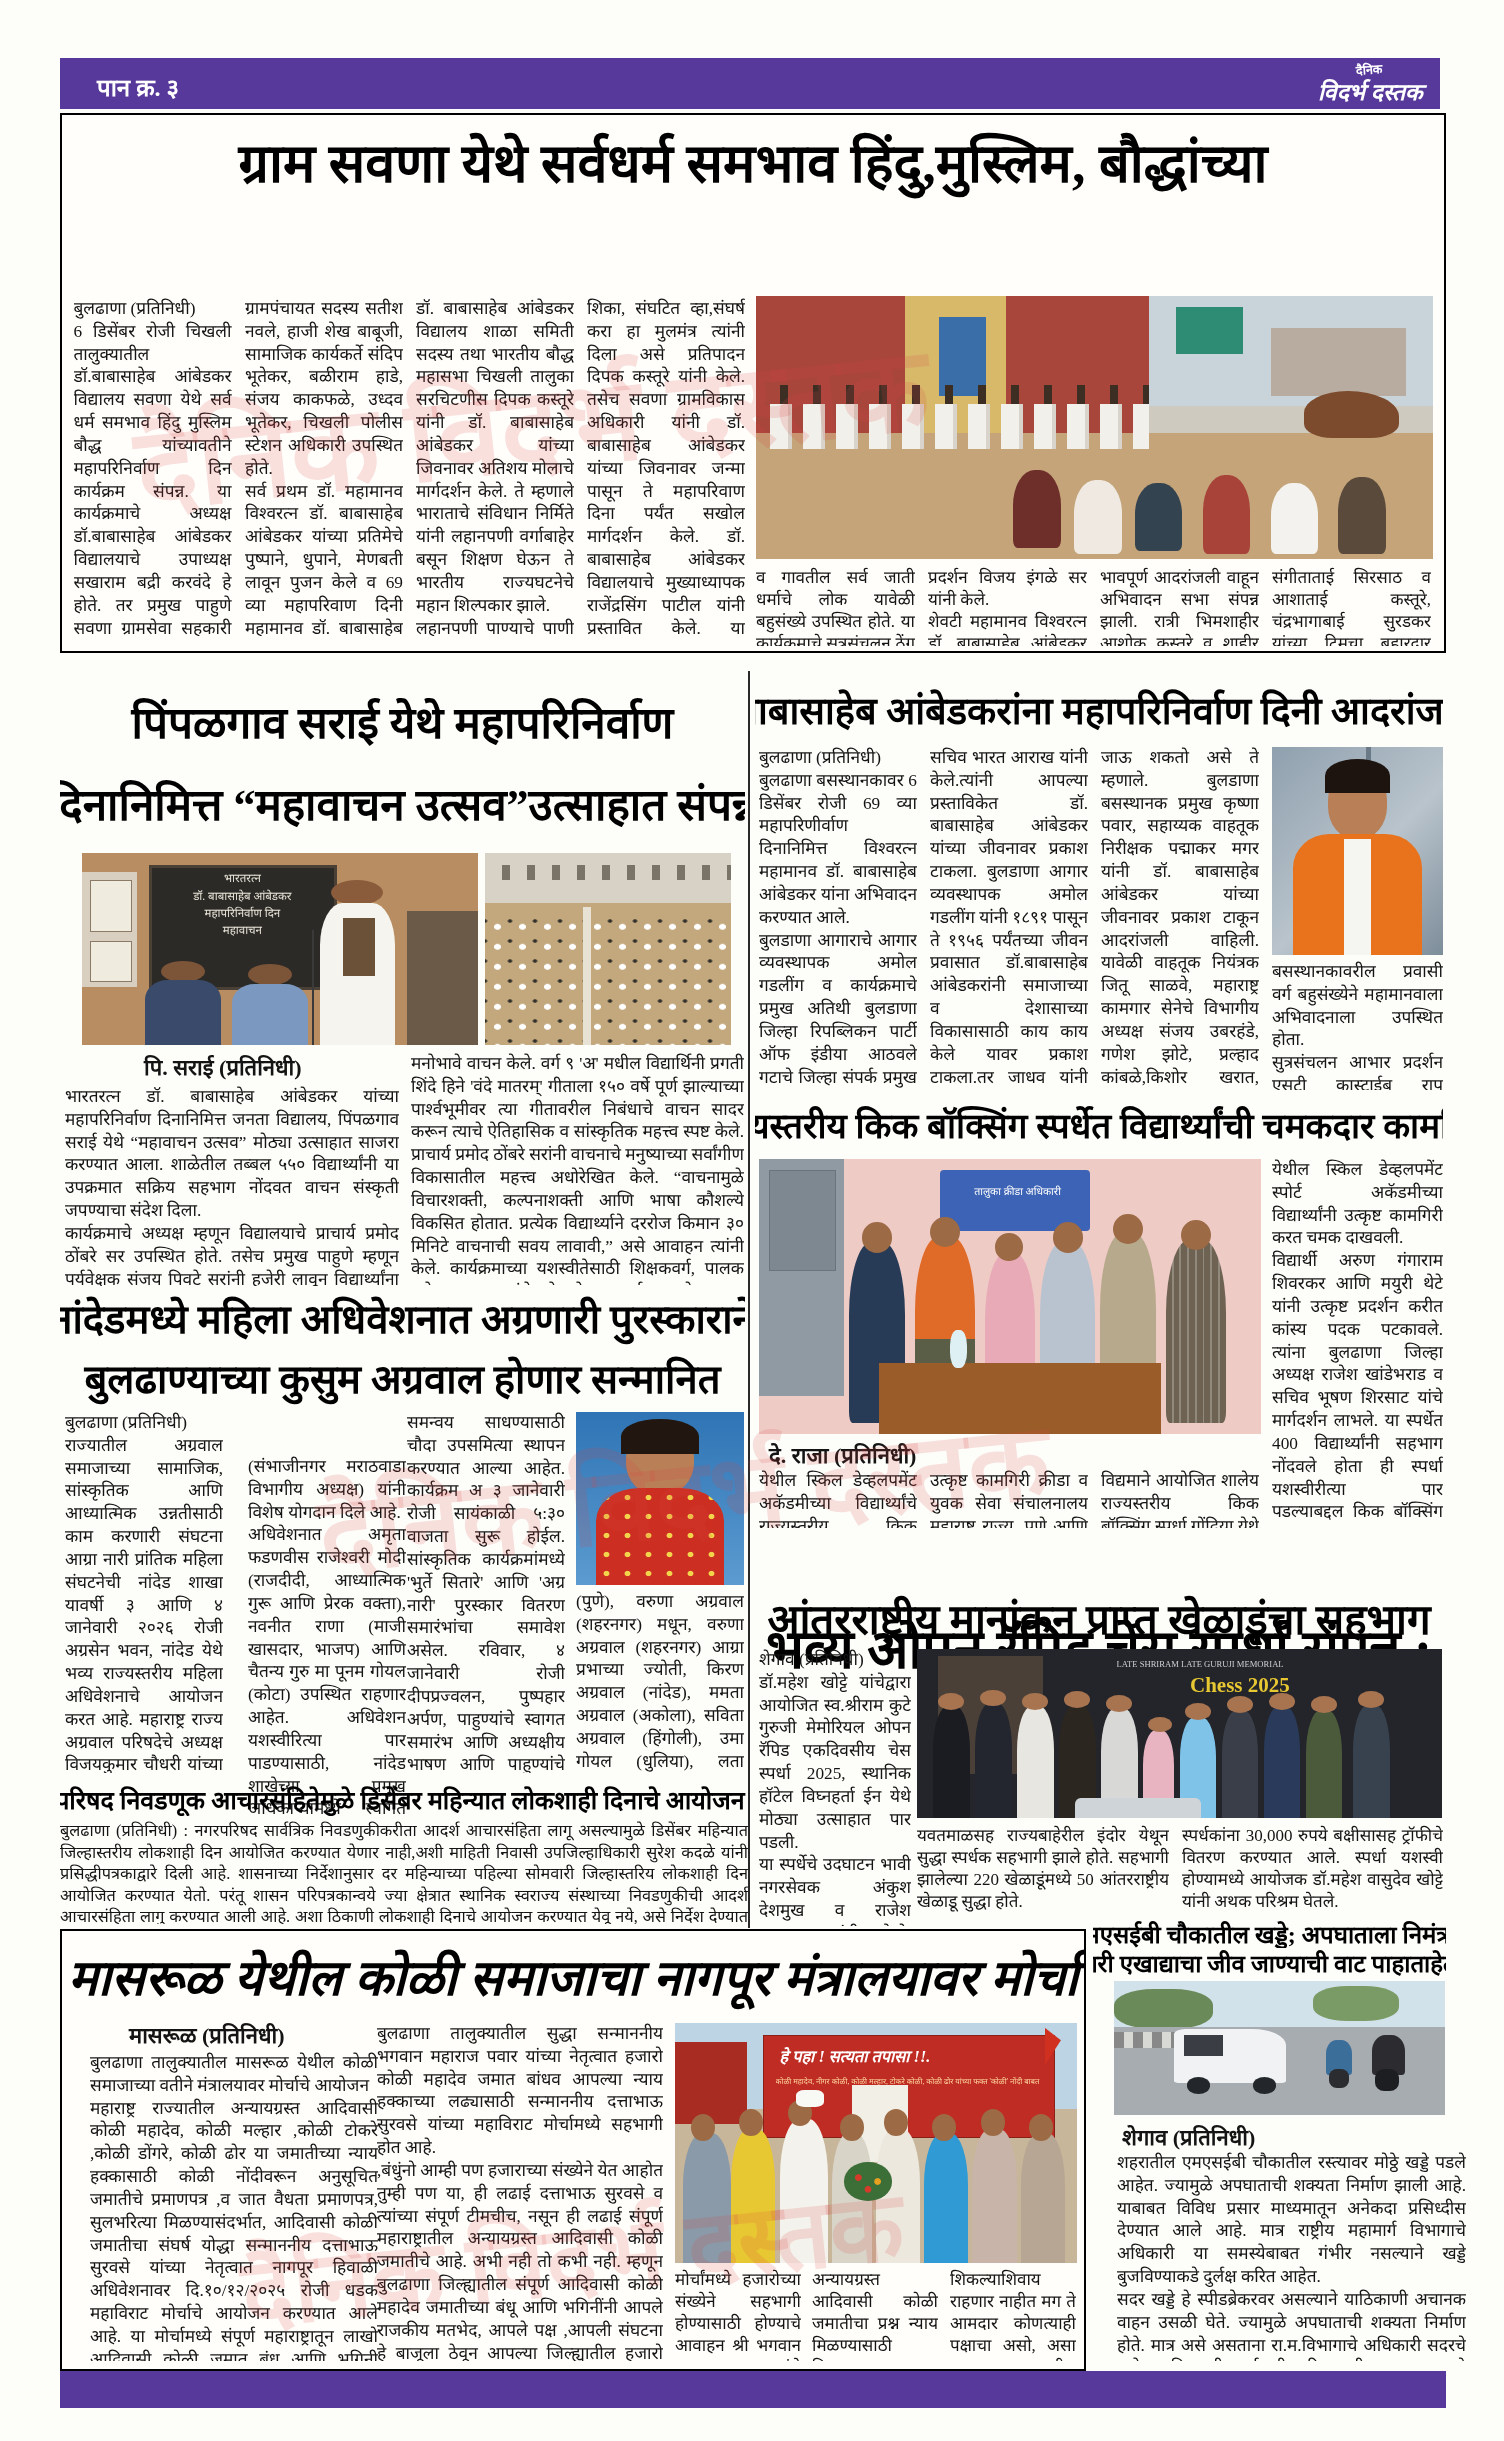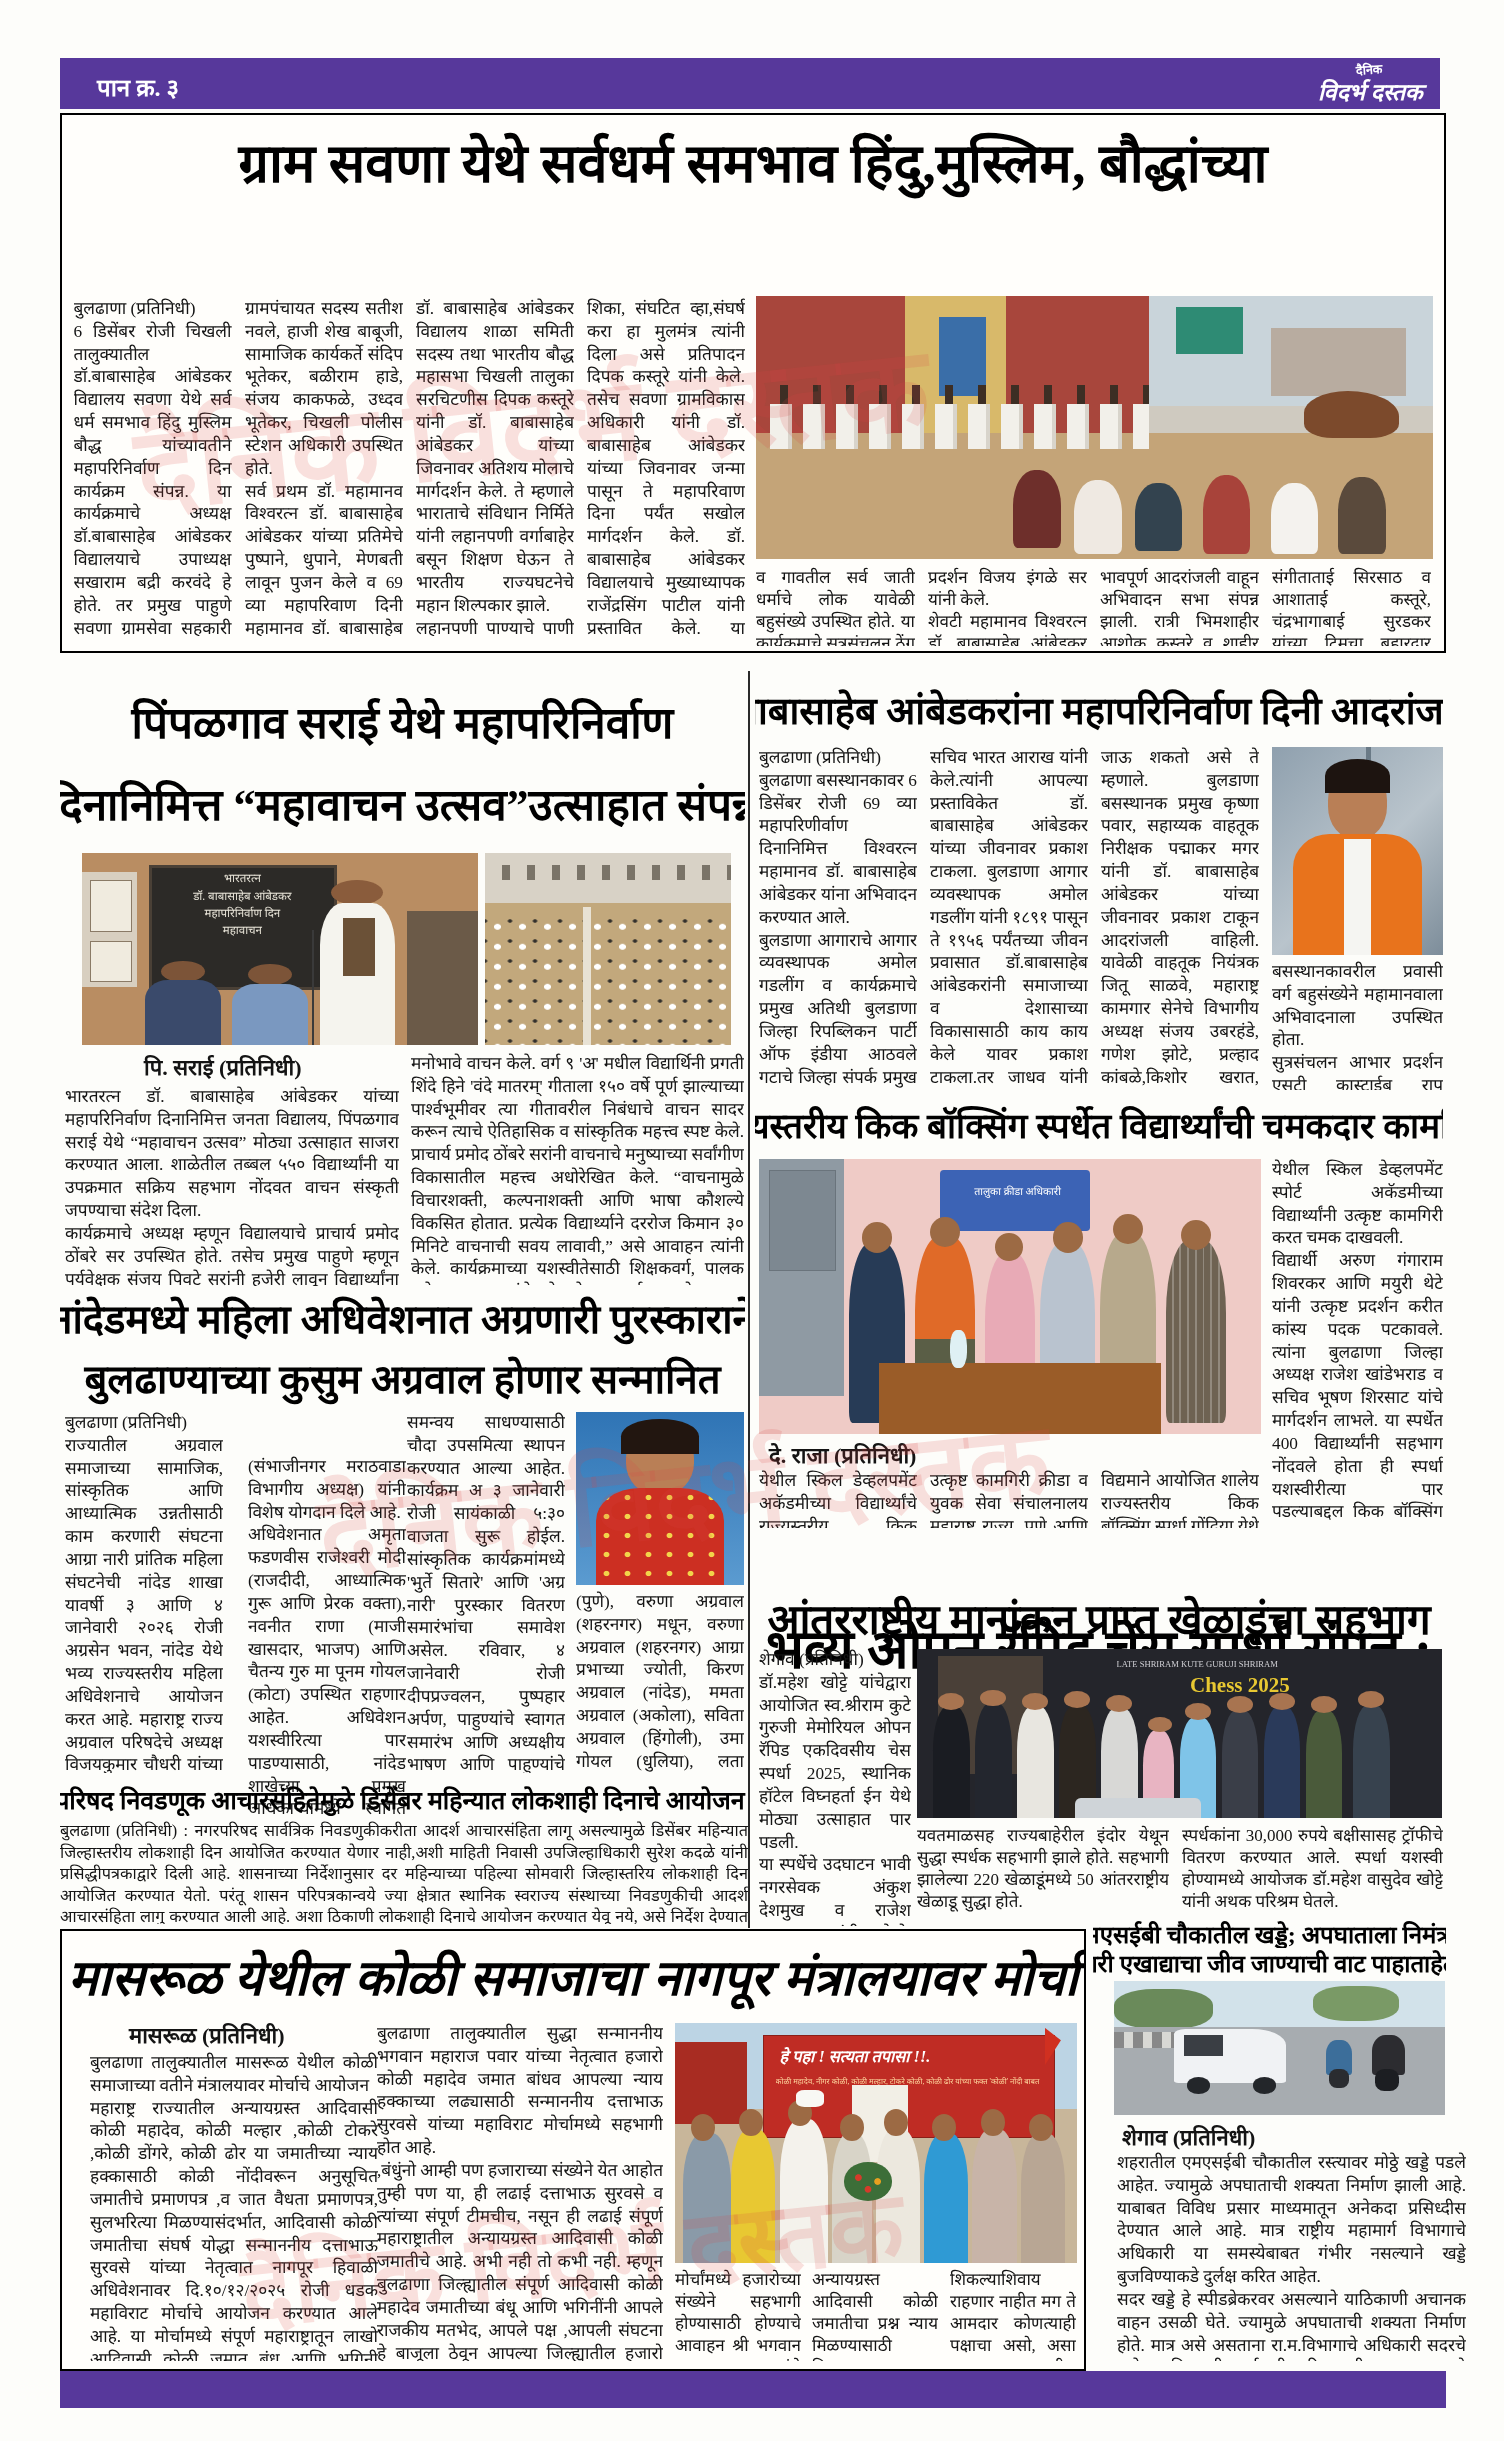--- a/index.html
+++ b/index.html
@@ -177,21 +177,21 @@
 <div class="hl" style="position:absolute;left:755px;top:1620px;width:688px;height:54px;font-size:54px;">भव्य ओपन रॅपिड चेस स्पर्धा संपन्न ;</div>
 <div class="hl" style="position:absolute;left:755px;top:1589px;width:688px;height:56px;font-size:42px;">आंतरराष्ट्रीय मानांकन प्राप्त खेळाडूंचा सहभाग</div>
 
 <div class="col" style="left:759px;top:1649px;width:152px;height:277px;">शेगाव (प्रतिनिधी)
 डॉ.महेश खोट्टे यांचेद्वारा आयोजित स्व.श्रीराम कुटे गुरुजी मेमोरियल ओपन रॅपिड एकदिवसीय चेस स्पर्धा 2025, स्थानिक हॉटेल विघ्नहर्ता ईन येथे मोठ्या उत्साहात पार पडली.
 या स्पर्धेचे उदघाटन भावी नगरसेवक अंकुश देशमुख व राजेश अग्रवाल यांनी केले. प्रमुख पाहुणे म्हणून विजयबाप्पू देशमुख, डॉ.मोहन बानोळे, बाळासाहेब कौसल, बाळासाहेब बोदडे, राहुल भारसाकळे, प्रवीण हेंड, डॉ.विप्लव कवीश्वर यांची उपस्थिती लाभली. या स्पर्धेत पुणे, सातारा, संभाजी नगर, अहिल्या नगर, चंद्रपूर, अकोला, बुलढाणा, वाशीम,</div>
 
 <div class="ph" style="left:917px;top:1649px;width:525px;height:169px;">
   <div class="shape" style="left:0;top:0;width:100%;height:100%;background:#24252b;"></div>
   <div class="shape" style="left:4%;top:4%;width:20%;height:70%;background:#4a4038;"></div>
-  <div class="phtxt" style="left:38%;top:6%;width:60%;font-size:8.6px;color:#cfcfd4;">LATE SHRIRAM KUTE GURUJI SHRIRAM</div>
+  <div class="phtxt" style="left:38%;top:6%;width:60%;font-size:8.6px;color:#cfcfd4;">LATE SHRIRAM LATE GURUJI MEMORIAL</div>
   <div class="phtxt" style="left:52%;top:14%;width:40%;font-size:21px;color:#e8c832;font-weight:bold;">Chess 2025</div>
   <div class="shape" style="left:3%;top:34%;width:7%;height:66%;background:#1a1c22;border-radius:40% 40% 0 0;"></div>
   <div class="shape" style="left:11%;top:32%;width:7%;height:68%;background:#23262e;border-radius:40% 40% 0 0;"></div>
   <div class="shape" style="left:19%;top:34%;width:7%;height:66%;background:#e8e6e0;border-radius:40% 40% 0 0;"></div>
   <div class="shape" style="left:27%;top:33%;width:7%;height:67%;background:#2c2620;border-radius:40% 40% 0 0;"></div>
   <div class="shape" style="left:35%;top:35%;width:7%;height:65%;background:#d8d8d6;border-radius:40% 40% 0 0;"></div>
   <div class="shape" style="left:43%;top:48%;width:6%;height:52%;background:#e8b4c2;border-radius:40% 40% 0 0;"></div>
   <div class="shape" style="left:50%;top:40%;width:7%;height:60%;background:#7fc4e8;border-radius:40% 40% 0 0;"></div>
   <div class="shape" style="left:58%;top:36%;width:7%;height:64%;background:#3a3e48;border-radius:40% 40% 0 0;"></div>
   <div class="shape" style="left:66%;top:34%;width:7%;height:66%;background:#2a3a5a;border-radius:40% 40% 0 0;"></div>

